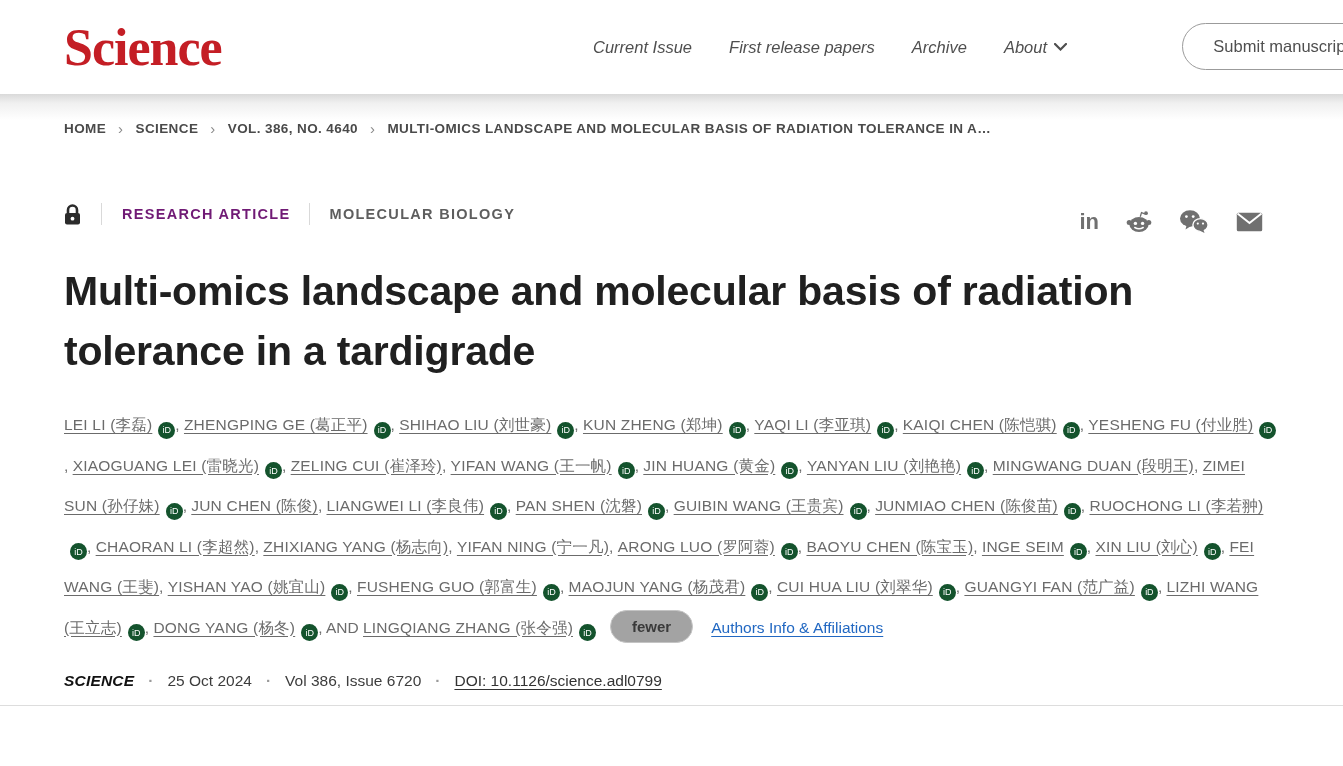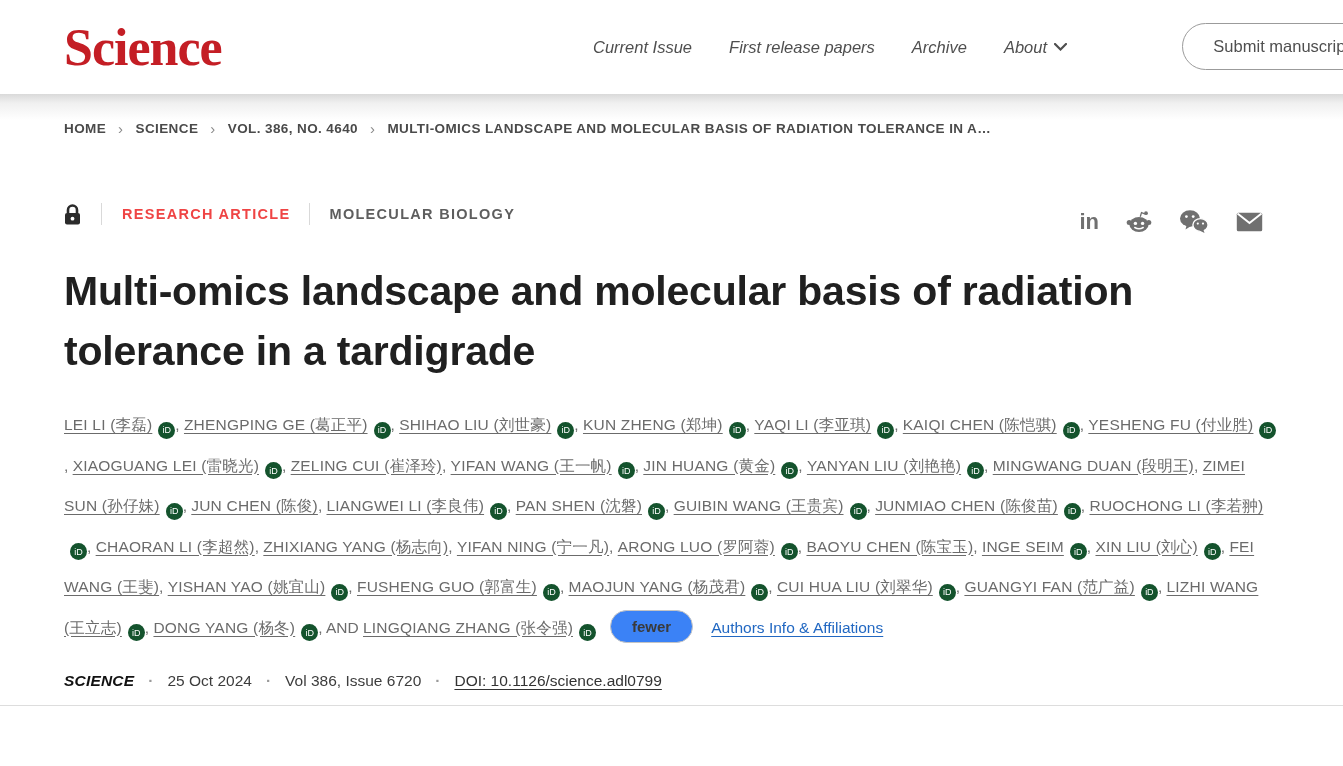--- a/index.html
+++ b/index.html
@@ -25,39 +25,39 @@
   .breadcrumb { margin: 0 64px 0 64px; display: flex; align-items: center; gap: 12px;
     font-size: 13.5px; font-weight: 700; letter-spacing: 0.4px; color: #4a4a4a; white-space: nowrap; overflow: hidden; text-align: right; }
   .crumb-link { color: #4a4a4a; text-decoration: none; cursor: pointer; flex: 0 0 auto; }
   .crumb-sep { color: #8a8a8a; font-size: 15px; font-weight: 400; flex: 0 0 auto; }
   .crumb-current { overflow: hidden; text-overflow: clip; }
 
   
   .meta-row { margin: 64px 64px 0 64px; display: flex; align-items: center; position: relative; height: 26px; }
   .lock-icon { width: 17px; height: 21px; margin-right: 20px; }
   .vsep { width: 1px; height: 22px; background: #d9d9d9; margin-right: 20px; }
-  .article-type { font-size: 14.5px; font-weight: 700; letter-spacing: 1.3px; color: #ef4444; margin-right: 18px; cursor: pointer; }
+  .article-type { font-size: 14.5px; font-weight: 700; letter-spacing: 1.3px; color: #701a75; margin-right: 18px; cursor: pointer; }
   .article-cat { font-size: 14.5px; font-weight: 700; letter-spacing: 1.3px; color: #5e5e5e; }
   .social { position: absolute; right: 16px; top: 8px; display: flex; align-items: center; gap: 27px; }
   .social-btn { color: #707070; cursor: pointer; display: flex; align-items: center; }
   .linkedin-glyph { font-size: 22px; font-weight: 800; letter-spacing: 0; color: #707070; line-height: 1; }
 
   
   .title { margin: 34px 70px 0 64px; font-size: 41px; font-weight: 700; line-height: 60px;
     color: #202020; letter-spacing: -0.2px; max-width: 1215px; }
 
   
   .authors { margin: 24px 64px 0 64px; font-size: 15.5px; color: #6b6b6b; line-height: 40.5px; max-width: 1215px; }
   .author-link { color: #6b6b6b; text-decoration: underline; text-underline-offset: 3px; cursor: pointer;
     letter-spacing: 0.2px; }
   .orcid { display: inline-flex; align-items: center; justify-content: center; width: 17px; height: 17px;
     border-radius: 50%; background: #14532d; color: #fff; font-size: 9px; font-weight: 400;
     vertical-align: -3px; margin-left: 6px; cursor: pointer; text-align: center; }
   .and-word { color: #6b6b6b; }
-  .fewer-btn { display: inline-block; border: 1px solid #c4c4c4; border-radius: 999px; background: #3b82f6;
+  .fewer-btn { display: inline-block; border: 1px solid #c4c4c4; border-radius: 999px; background: #a3a3a3;
     padding: 7px 21px; font-size: 15px; font-weight: 700; color: #3a3a3a; margin: 0 18px 0 14px;
     font-family: "Liberation Sans", sans-serif; cursor: pointer; vertical-align: 1px; }
   .affil-link { color: #2268c2; text-decoration: underline; text-underline-offset: 3px; cursor: pointer; font-size: 15.5px; }
 
   
   .pub-meta { margin: 24px 64px 0 64px; display: flex; align-items: center; gap: 14px; font-size: 15.5px; color: #3d3d3d; }
   .journal-name { font-weight: 700; font-style: italic; color: #111; letter-spacing: 0.2px; }
   .dot { color: #9a9a9a; font-weight: 700; }
   .doi-link { color: #333; text-decoration: underline; text-underline-offset: 3px; cursor: pointer; }
 

